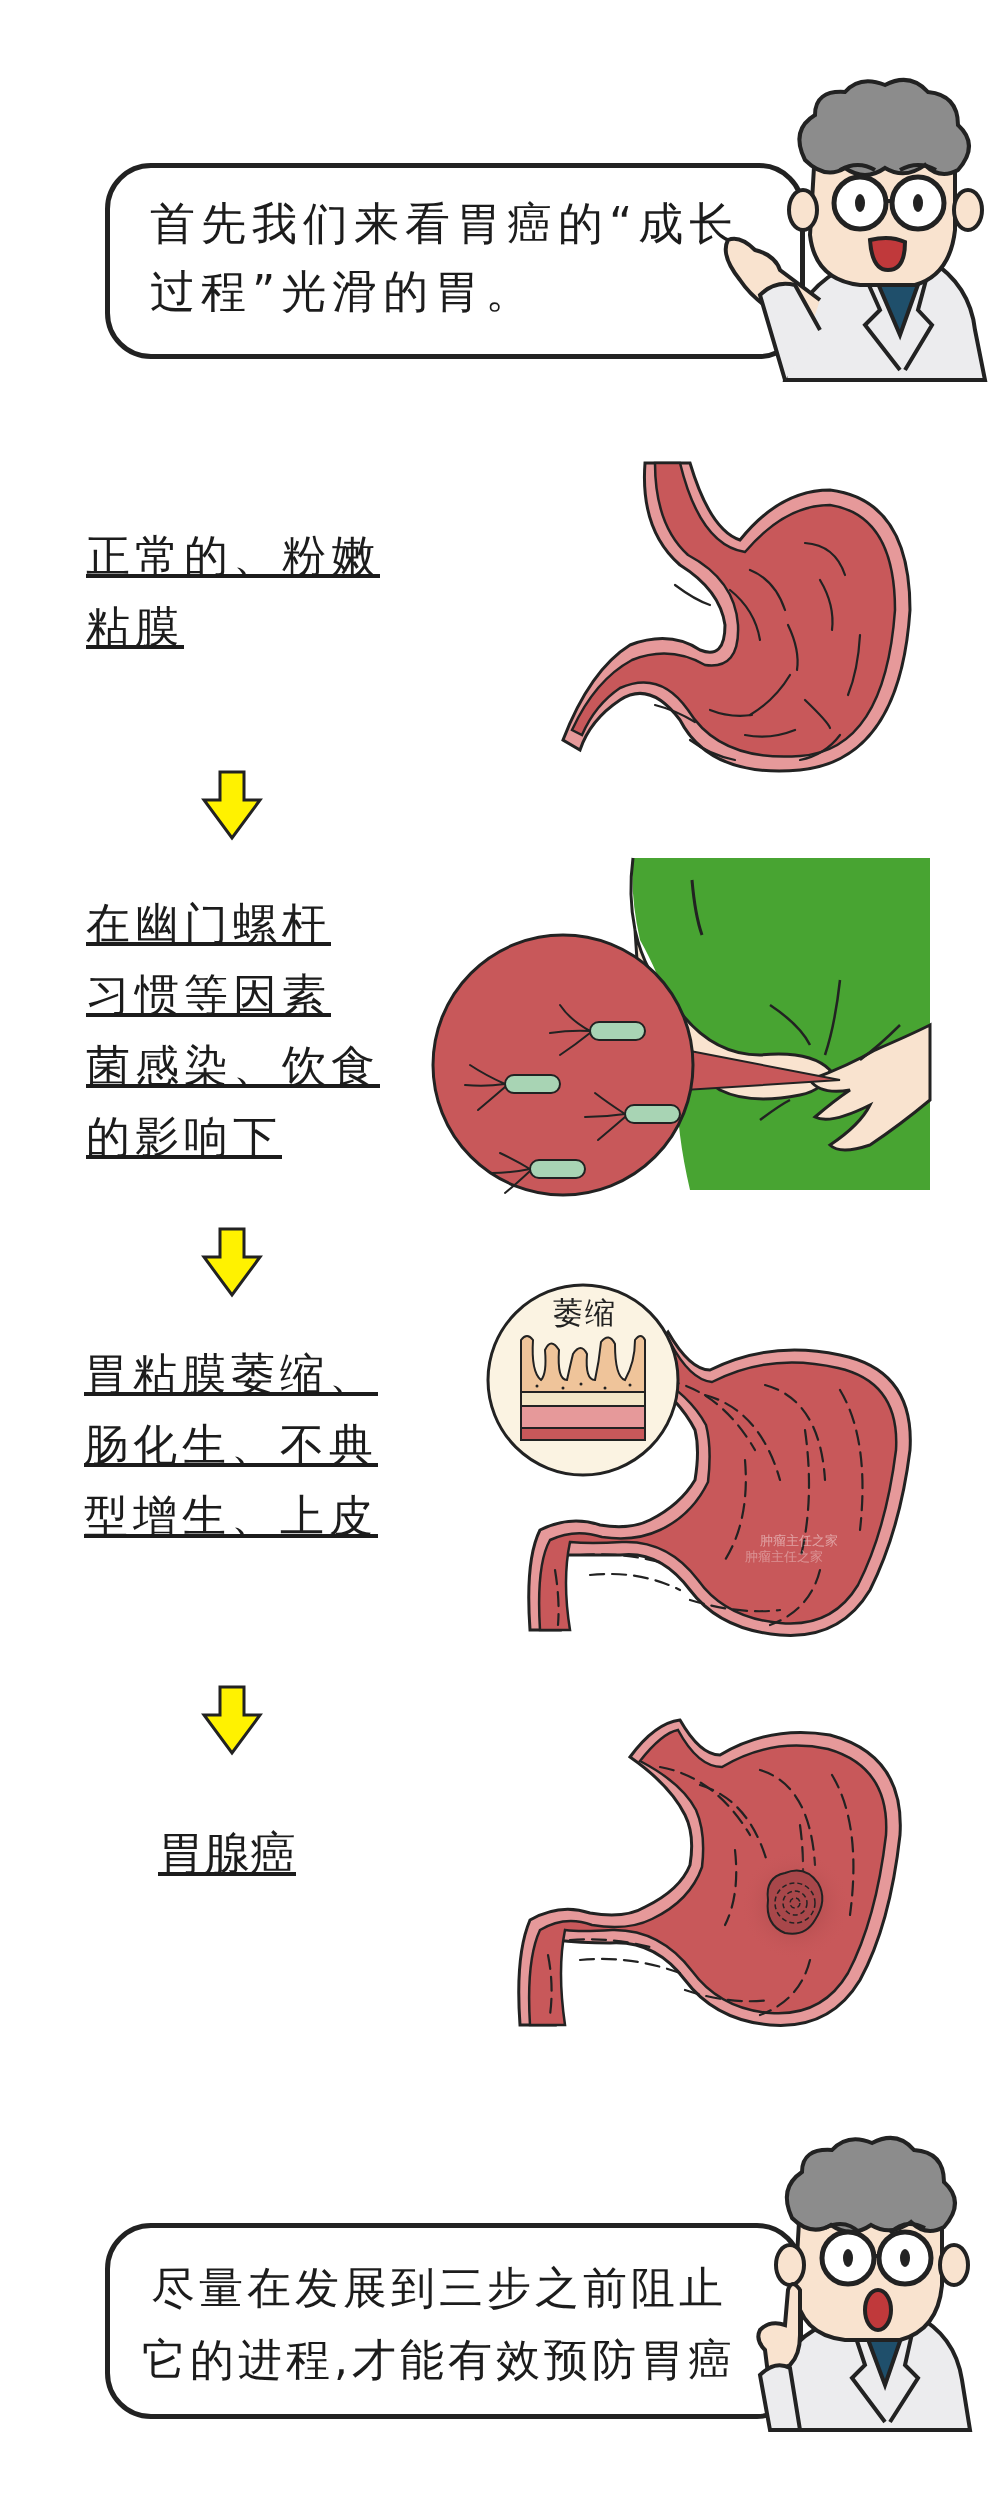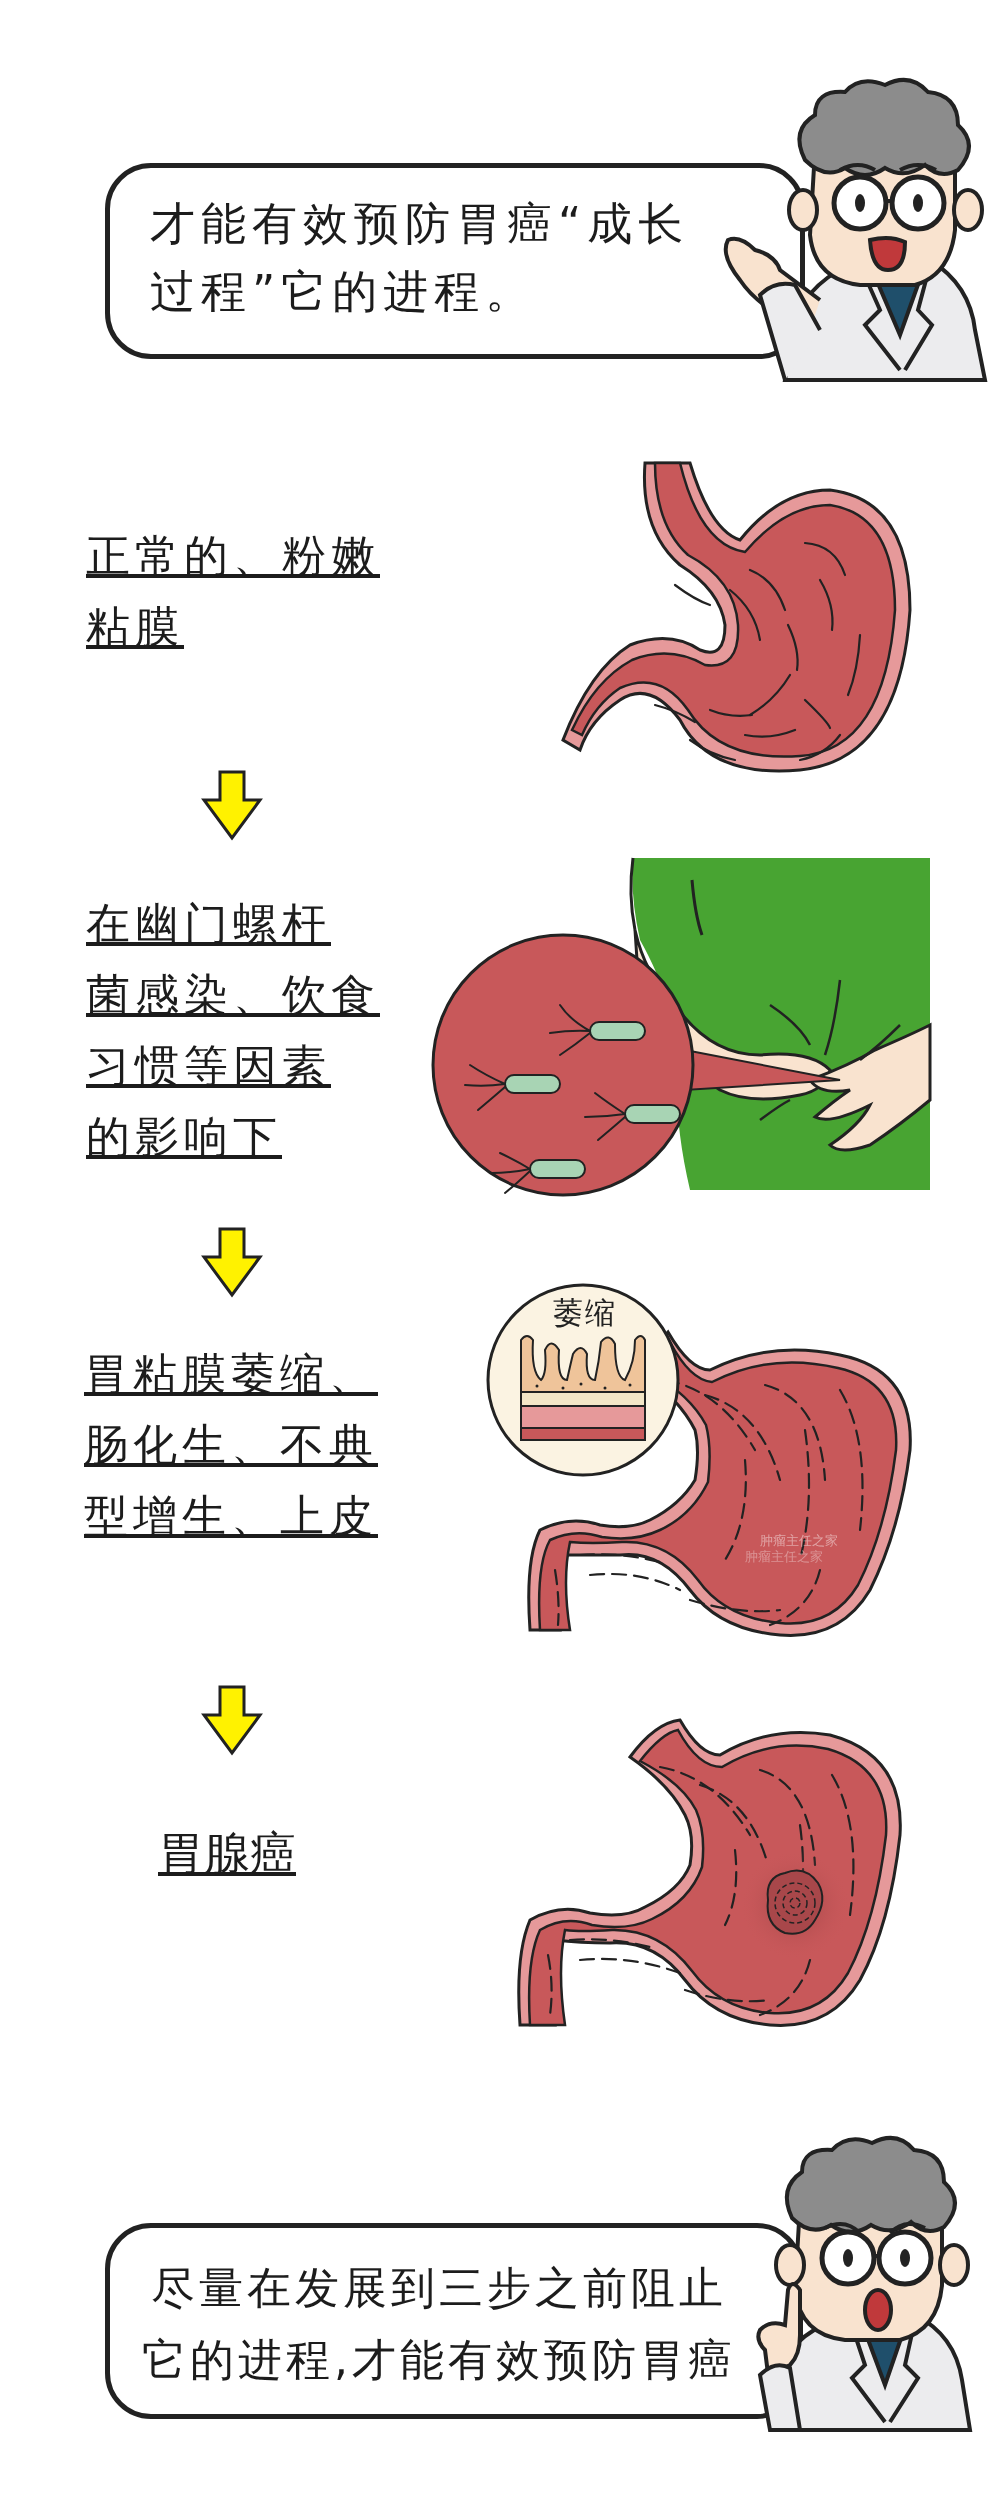--- a/index.html
+++ b/index.html
@@ -12,22 +12,22 @@
   .bubble-text span { display: block; }
   svg { position: absolute; overflow: visible; }
   .watermark { position: absolute; font-size: 13px; color: rgba(255,255,255,0.35); white-space: nowrap; }
   .inset-label { position: absolute; font-size: 30px; color: #222; letter-spacing: 2px; }
 </style>
 </head>
 <body>
 
 <div class="bubble" style="left:105px; top:163px; width:700px; height:196px;"></div>
 <div class="bubble-text" style="left:150px; top:190px;">
-  <span>才能有效预防胃癌“成长</span>
-  <span>过程”它的进程。</span>
+  <span>首先我们来看胃癌的“成长</span>
+  <span>过程”光滑的胃。</span>
 </div>
 
 <svg style="left:700px; top:70px;" width="300" height="310" viewBox="0 0 300 310">
 
   <path d="M85 310 L95 250 Q110 210 160 190 L230 190 Q270 215 275 260 L285 310 Z" fill="#ececee" stroke="#222" stroke-width="4"></path>
   <path d="M170 195 L200 265 L225 195 Z" fill="#1f4f6b" stroke="#222" stroke-width="4"></path>
   <path d="M160 195 L180 240 L165 255 L200 300 M230 195 L218 240 L232 255 L205 300" fill="none" stroke="#222" stroke-width="4"></path>
 
   <path d="M110 260 Q60 240 40 210 Q20 185 28 170 Q40 165 55 180 Q75 185 80 200 L120 230" fill="#f9e3cf" stroke="#222" stroke-width="4"></path>
   <path d="M85 310 L60 225 Q75 210 95 215 L120 260" fill="#ececee" stroke="#222" stroke-width="4"></path>
@@ -72,22 +72,22 @@
       <path d="M240 300 Q265 295 280 275"></path>
   </g>
 </svg>
 
 <svg style="left:202px; top:770px;" width="60" height="70" viewBox="0 0 60 70">
   <path d="M18 2 L42 2 L42 30 L58 30 L30 68 L2 30 L18 30 Z" fill="#fff200" stroke="#222" stroke-width="3" stroke-linejoin="miter"></path>
 </svg>
 
 <div class="step-text" style="left:86px; top:888px;">
   <span>在幽门螺杆</span>
+  <span>习惯等因素</span>
   <span>菌感染、饮食</span>
-  <span>习惯等因素</span>
   <span>的影响下</span>
 </div>
 <svg style="left:430px; top:855px;" width="505" height="340" viewBox="0 0 505 340">
 
   <path d="M203 3 L500 3 L500 335 L260 335 Q240 250 250 180 Q230 120 210 85 Q200 40 203 3 Z" fill="#48a432"></path>
   <path d="M203 3 Q198 40 205 75" fill="none" stroke="#222" stroke-width="3"></path>
   <path d="M262 25 Q265 60 272 80" fill="none" stroke="#222" stroke-width="3"></path>
 
   <path d="M205 75 Q215 120 245 150 Q280 200 330 200 Q380 195 400 215 Q395 235 370 240 Q320 250 290 235 Q230 195 210 150 Z" fill="#f9e3cf" stroke="#222" stroke-width="3"></path>
   <path d="M380 225 Q420 210 445 195 Q480 180 500 170 L500 245 Q470 270 440 290 Q410 300 400 290 Q430 270 440 250 Q400 270 385 262 Q405 245 420 235 Q390 240 380 225 Z" fill="#f9e3cf" stroke="#222" stroke-width="3"></path>

